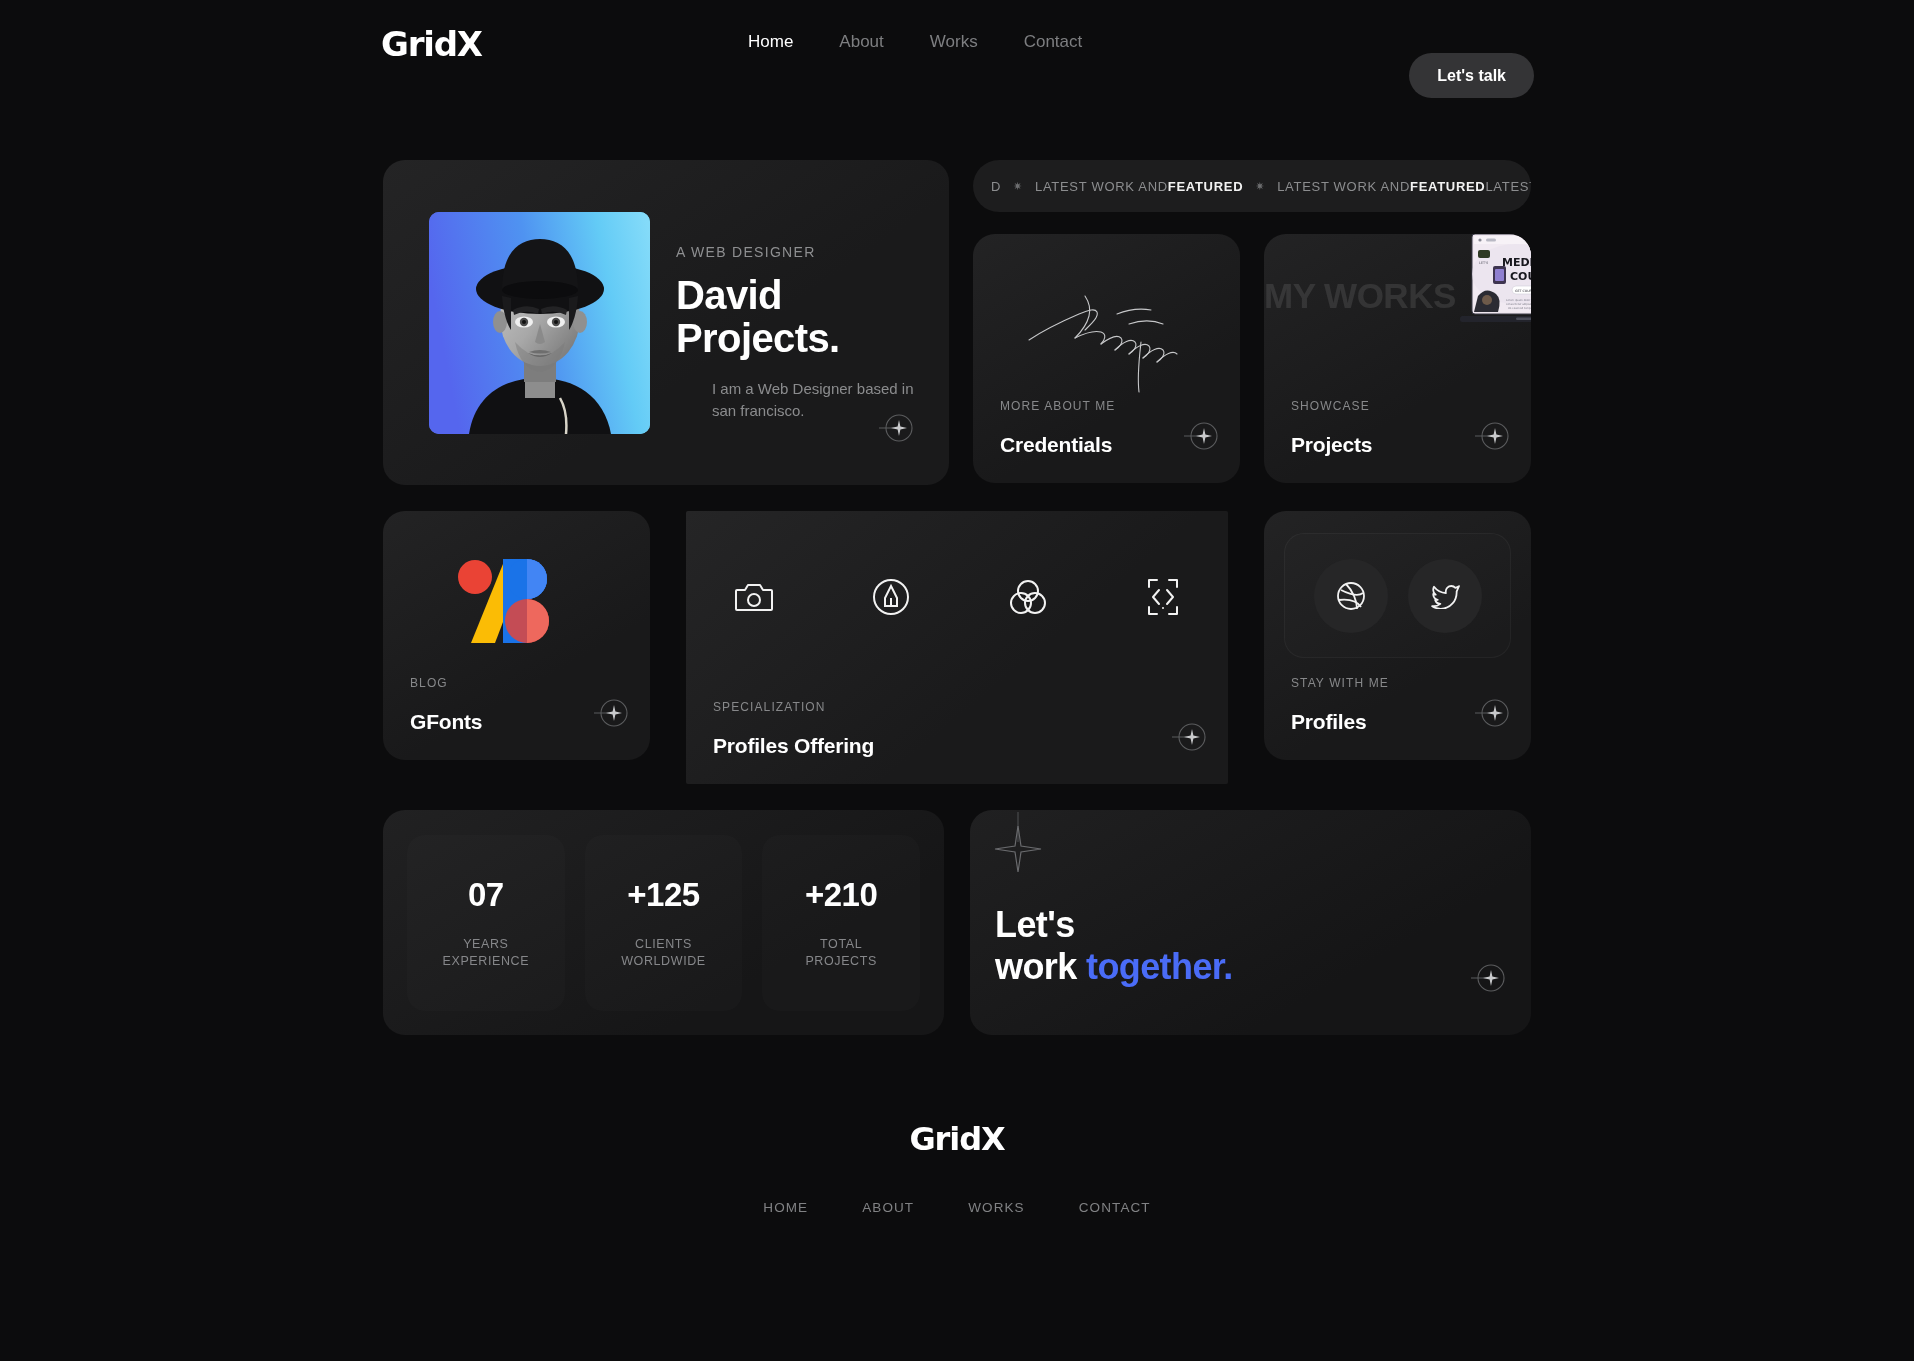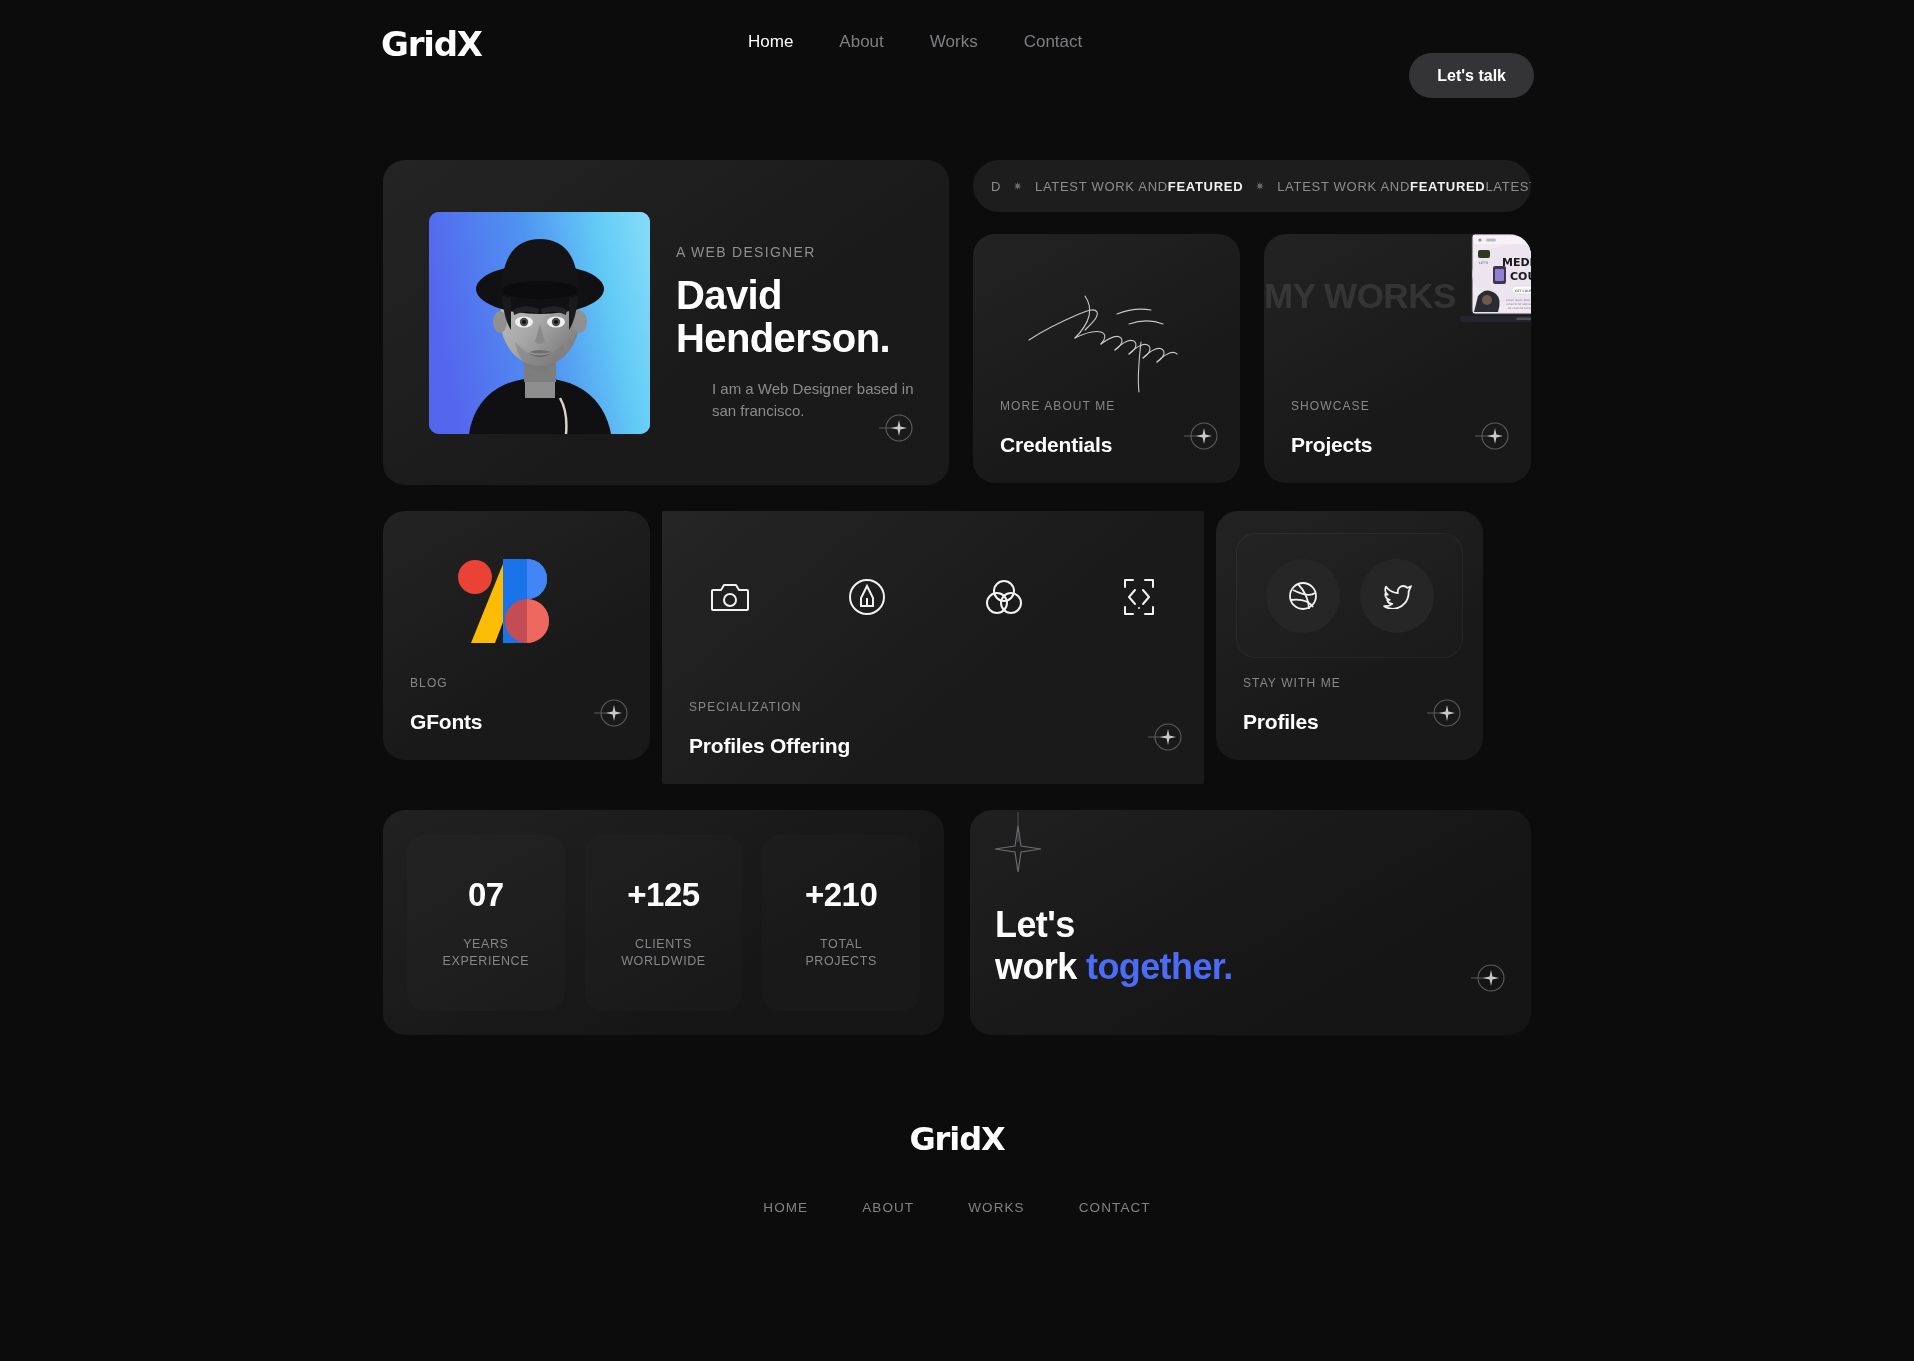--- a/index.html
+++ b/index.html
@@ -111,21 +111,21 @@
   }
   .foot-label {
     font-size: 12px; letter-spacing: 1.1px; color: #87888a; text-transform: uppercase;
   }
   .foot-title {
     font-size: 21px; color: #ffffff; font-weight: 700; margin-top: 20px; letter-spacing: -0.2px;
   }
   .arrow-btn { flex: none; cursor: pointer; }
 
   
-  .row2 { display: flex; gap: 12px; margin-bottom: 26px; }
+  .row2 { display: flex; gap: 36px; margin-bottom: 26px; }
   .gfonts { width: 267px; height: 249px;
     background: linear-gradient(150deg,#232324 0%, #19191a 65%); border-radius: 22px; position: relative; overflow: hidden; }
   .gf-art { position: absolute; top: 46px; left: 0; right: 0; display: flex; justify-content: center; }
 
   .services { width: 542px; height: 273px;
     background: linear-gradient(140deg,#252526 0%, #1a1a1b 60%); border-radius: 2px; position: relative; overflow: hidden; }
   .svc-icons {
     position: absolute; top: 66px; left: 48px; right: 48px;
     display: flex; justify-content: space-between; align-items: center;
   }
@@ -264,21 +264,21 @@
 
             <path d="M86 130 q25 28 50 0 q-6 28 -25 30 q-19 -2 -25 -30 z" fill="#7a7a7a" opacity="0.45"></path>
 
             <path d="M131 186 q8 14 6 36" stroke="#d8d4c8" stroke-width="2.5" fill="none"></path>
           </svg>
         </div>
         <div class="hero-text">
           <div class="kicker">A WEB DESIGNER</div>
           <div class="hero-name">
             <div>David</div>
-            <div>Henderson.</div>
+            <div>Projects.</div>
           </div>
           <div class="hero-sub">I am a Web Designer based in san francisco.</div>
         </div>
         <div style="position:absolute;right:36px;bottom:36px;">
           <svg width="34" height="34" viewBox="0 0 34 34">
             <circle cx="20" cy="17" r="13" fill="none" stroke="#5b5c5e" stroke-width="1.1"></circle>
             <line x1="0" y1="17" x2="22" y2="17" stroke="#5b5c5e" stroke-width="1.1"></line>
             <path d="M20 9 L21.4 15.6 L28 17 L21.4 18.4 L20 25 L18.6 18.4 L12 17 L18.6 15.6 Z" fill="#c9cacc"></path>
           </svg>
         </div>

